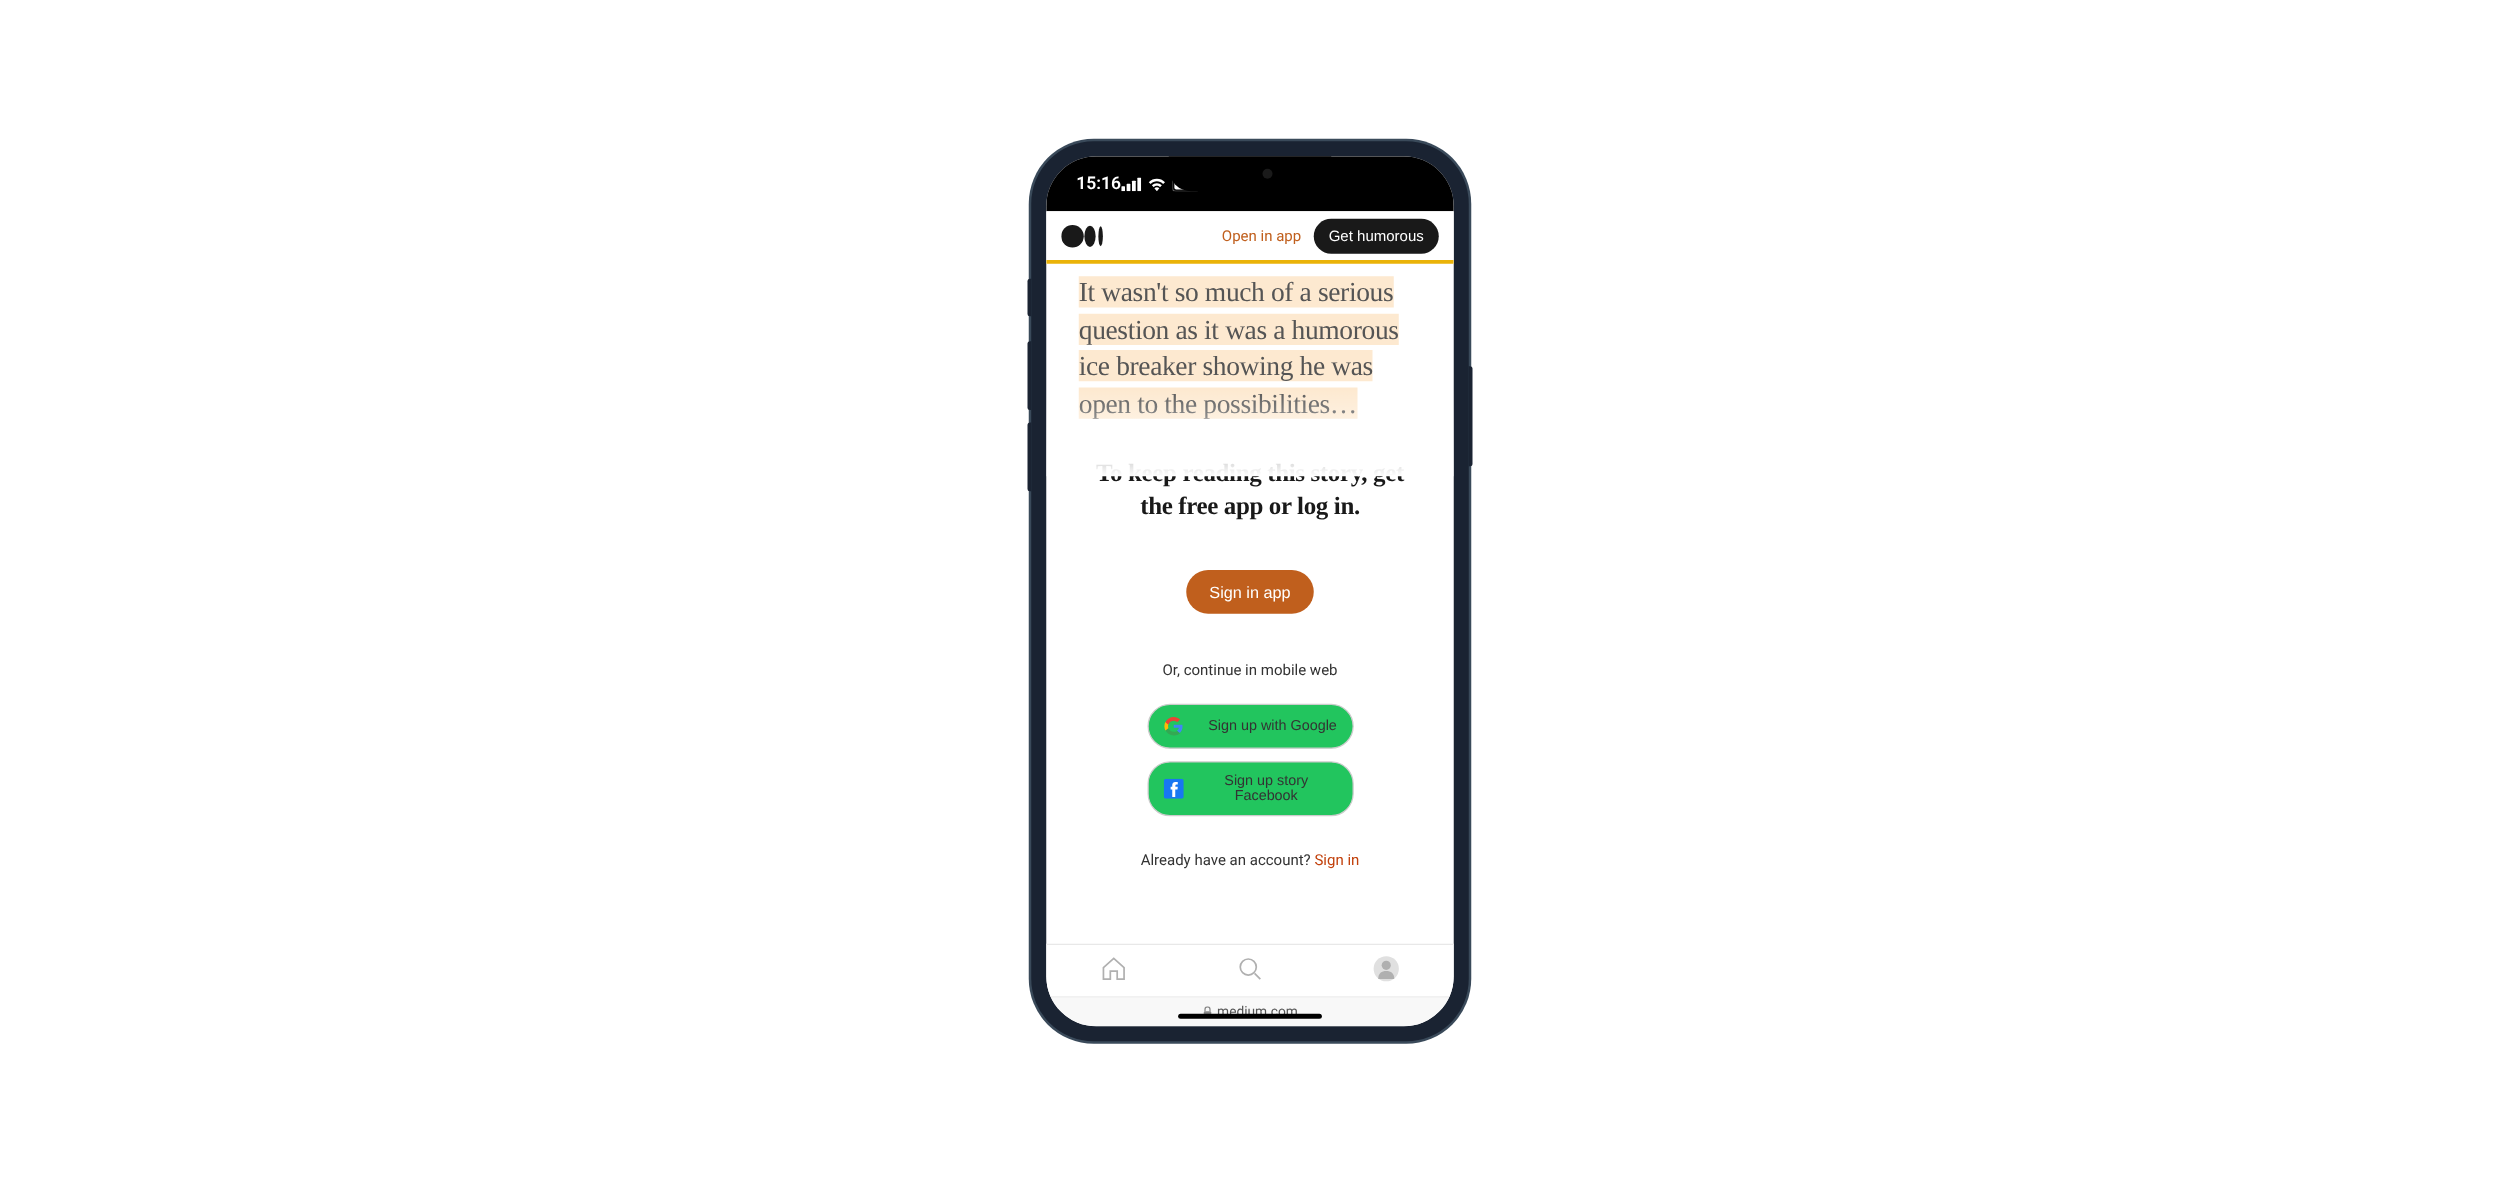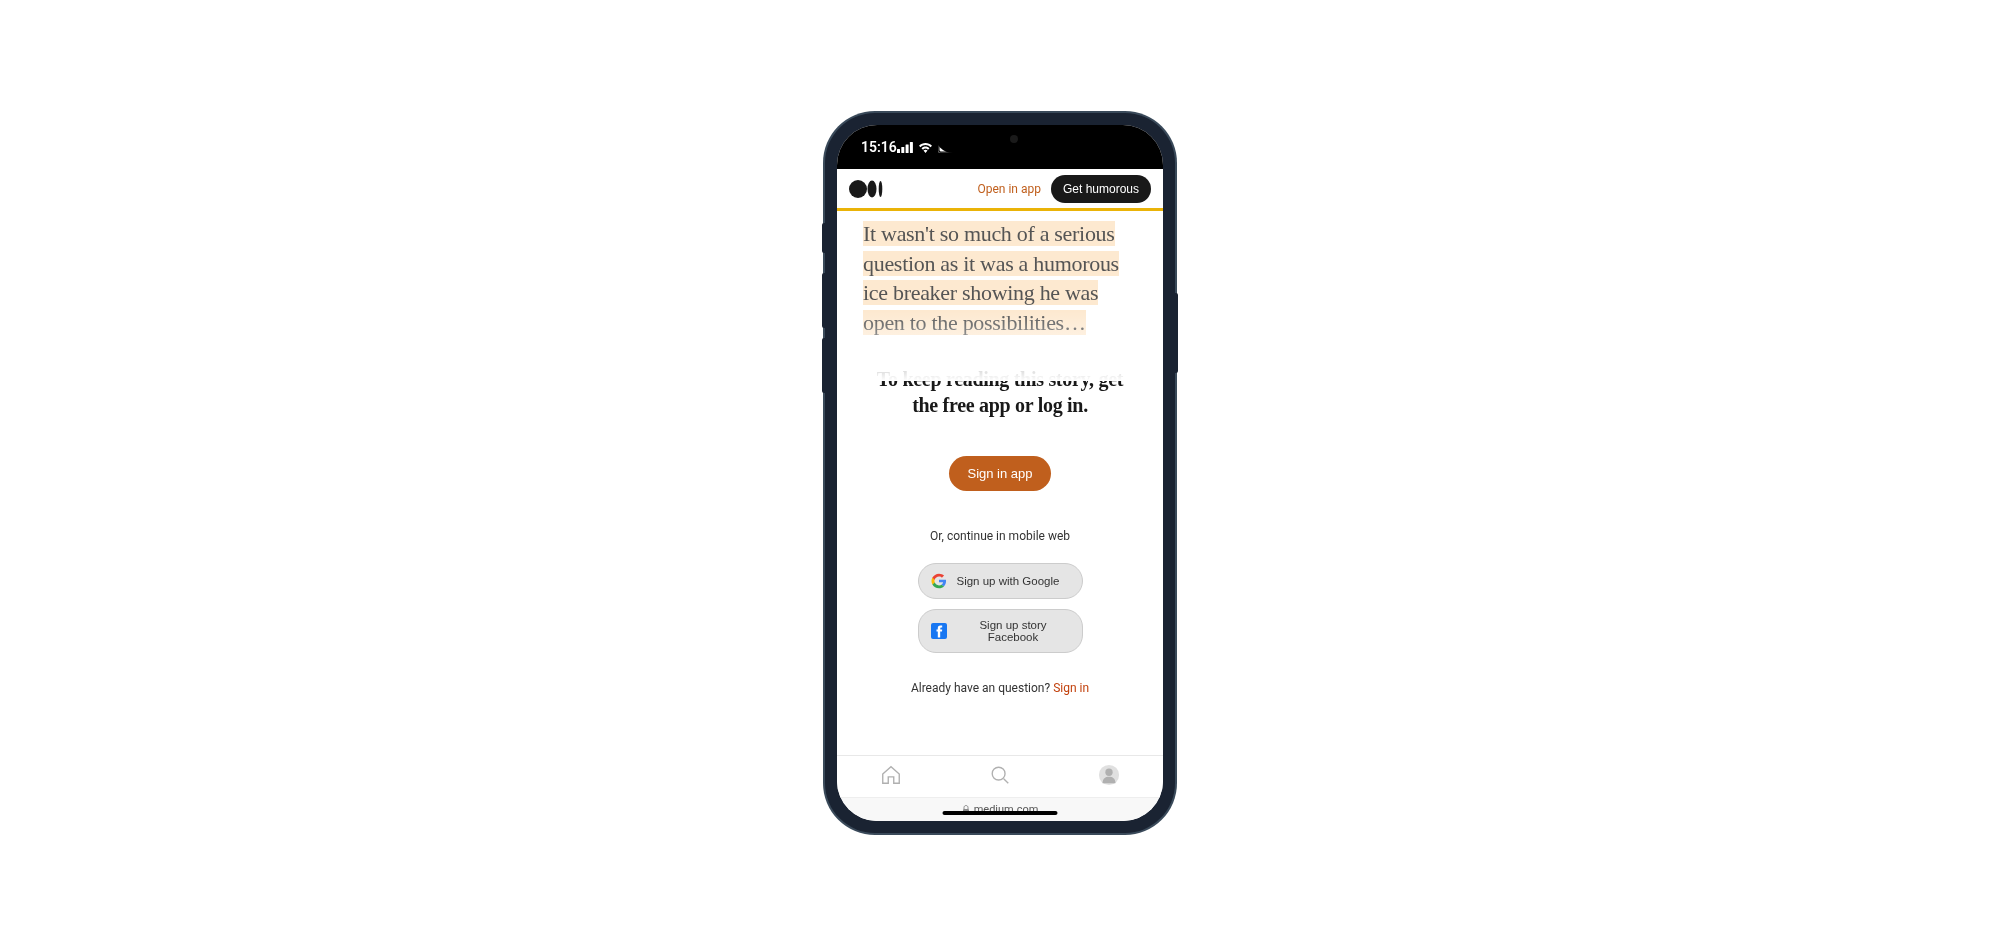--- a/index.html
+++ b/index.html
@@ -195,28 +195,28 @@
     }
     .continue-text {
       font-size: 12px;
       color: #333;
       margin-bottom: 20px;
       text-align: center;
     }
     .social-btn {
       display: flex;
       align-items: center;
-      justify-content: flex-start;
+      justify-content: space-between;
       gap: 10px;
       width: 165px;
       margin: 0 auto 10px;
       padding: 9px 12px;
       border: 1px solid #ccc;
       border-radius: 18px;
-      background: #e5e5e5;
+      background: #22c55e;
       font-size: 11.5px;
       color: #333;
       cursor: pointer;
     }
     .social-icon {
       width: 16px;
       height: 16px;
       flex-shrink: 0;
     }
     .signin-prompt {
@@ -336,21 +336,21 @@
           <span class="social-icon">
             <svg width="16" height="16" viewBox="0 0 16 16">
                 <rect width="16" height="16" rx="2" fill="#1877F2"></rect>
                 <path d="M11 8.5h-1.8v6H6.8v-6H5.5V6.4h1.3V5.1c0-1.3.6-2.6 2.6-2.6h1.8v2.1h-1.3c-.3 0-.6.2-.6.7v1.1h1.9L11 8.5z" fill="#fff"></path>
               </svg>
           </span>
           <span>Sign up story Facebook</span>
         </button>
 
         <div class="signin-prompt">
-          <span>Already have an question? </span><a class="signin-link">Sign in</a>
+          <span>Already have an account? </span><a class="signin-link">Sign in</a>
         </div>
       </div>
     </div>
 
     <div class="tab-bar">
       <div class="tab-item">
         <svg width="22" height="22" viewBox="0 0 24 24" fill="none" stroke="#b0b0b0" stroke-width="1.5">
             <path d="M3 11 L12 3 L21 11 V21 H15 V14 H9 V21 H3 Z"></path>
           </svg>
       </div>

